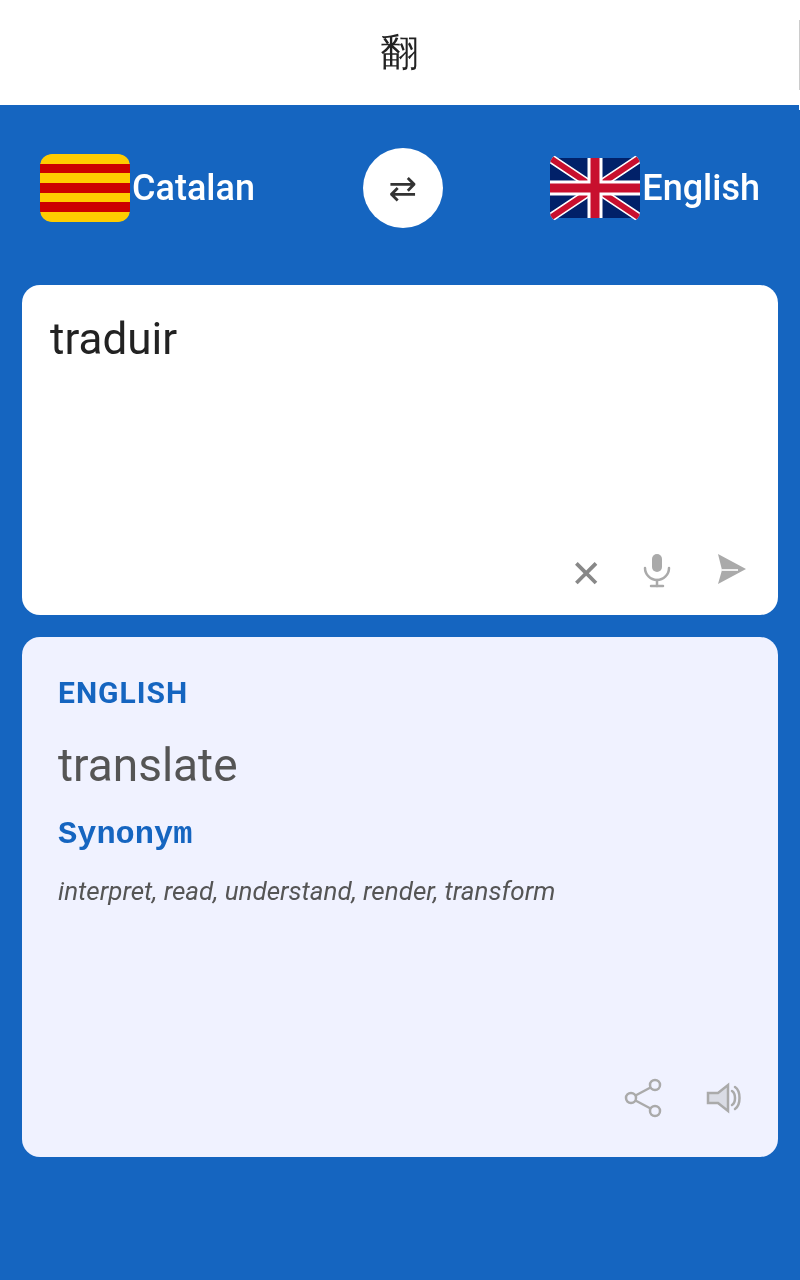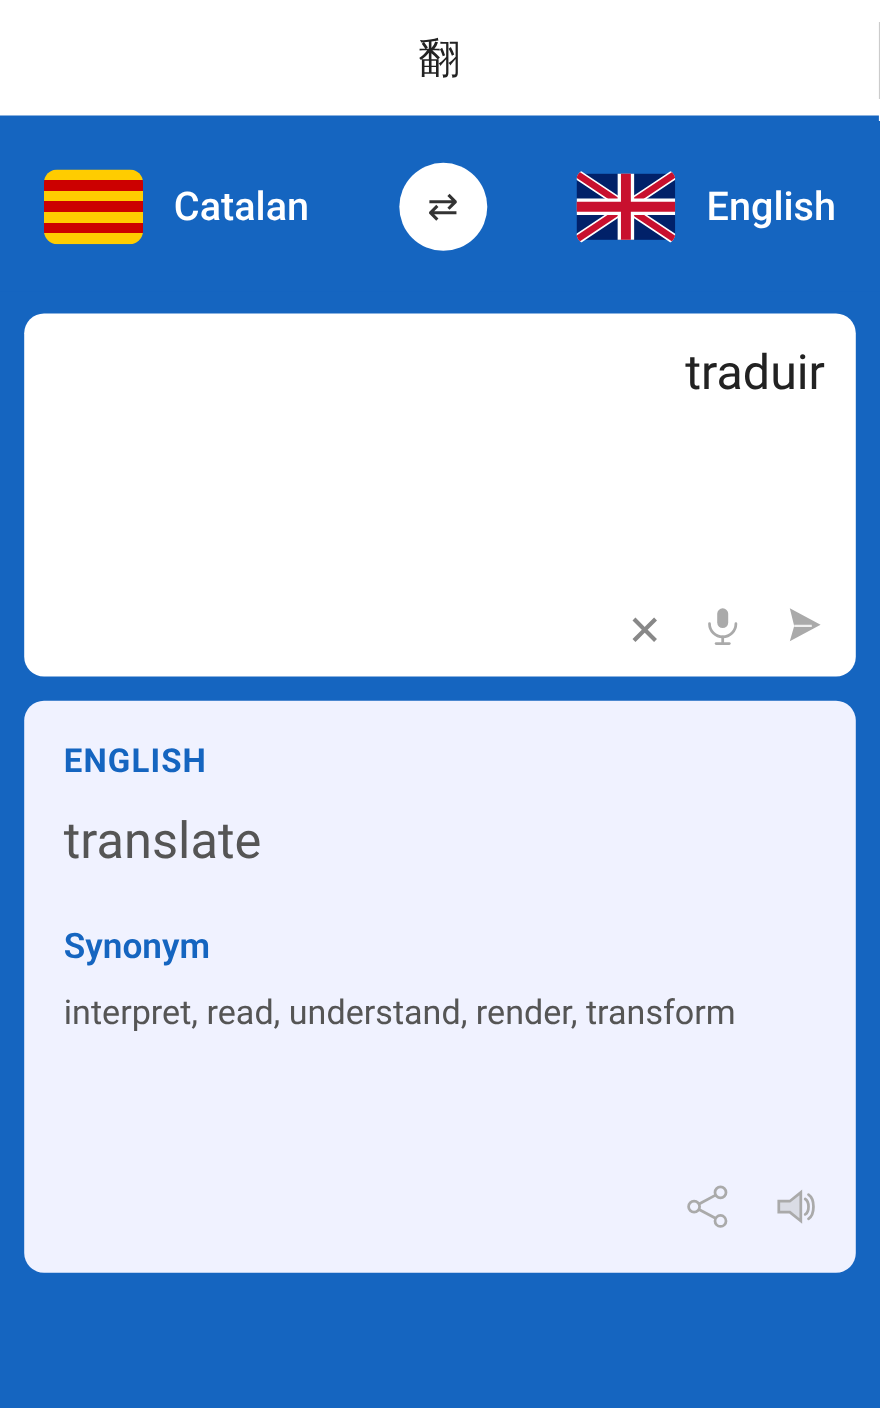--- a/index.html
+++ b/index.html
@@ -58,21 +58,21 @@
       display: flex;
       align-items: center;
       justify-content: space-between;
       padding: 30px 40px;
       height: 155px;
     }
 
     .lang-btn {
       display: flex;
       align-items: center;
-      gap: 28px;
+      gap: 2px;
       cursor: pointer;
     }
 
     .lang-flag {
       width: 90px;
       height: 68px;
       border-radius: 12px;
       overflow: hidden;
       display: flex;
       align-items: center;
@@ -133,21 +133,20 @@
     }
 
     .input-card {
       background: #ffffff;
       border-radius: 18px;
       padding: 28px 28px 18px 28px;
       min-height: 330px;
       position: relative;
       display: flex;
       flex-direction: column;
-      align-items: flex-end;
     }
 
     .input-text {
       font-size: 44px;
       color: #222;
       font-weight: 400;
       flex: 1;
       min-height: 220px;
       line-height: 1.2;
     }
@@ -186,36 +185,38 @@
       font-weight: 700;
       color: #1565C0;
       margin-bottom: 28px;
       letter-spacing: 1px;
     }
 
     .result-translation {
       font-size: 46px;
       color: #555;
       font-weight: 400;
-      margin-bottom: 49px;
+      margin-bottom: 24px;
     }
 
     .result-synonym-label {
       font-size: 32px;
       font-weight: 600;
       color: #1565C0;
       margin-bottom: 20px;
+      font-family: Liberation Mono, monospace;
     }
 
     .result-synonyms {
-      font-size: 31px;
+      font-size: 26px;
       color: #555;
       font-weight: 400;
       line-height: 1.4;
       flex: 1;
+      font-style: italic;
     }
 
     .output-actions {
       display: flex;
       align-items: center;
       justify-content: flex-end;
       gap: 36px;
       margin-top: 24px;
     }
 

